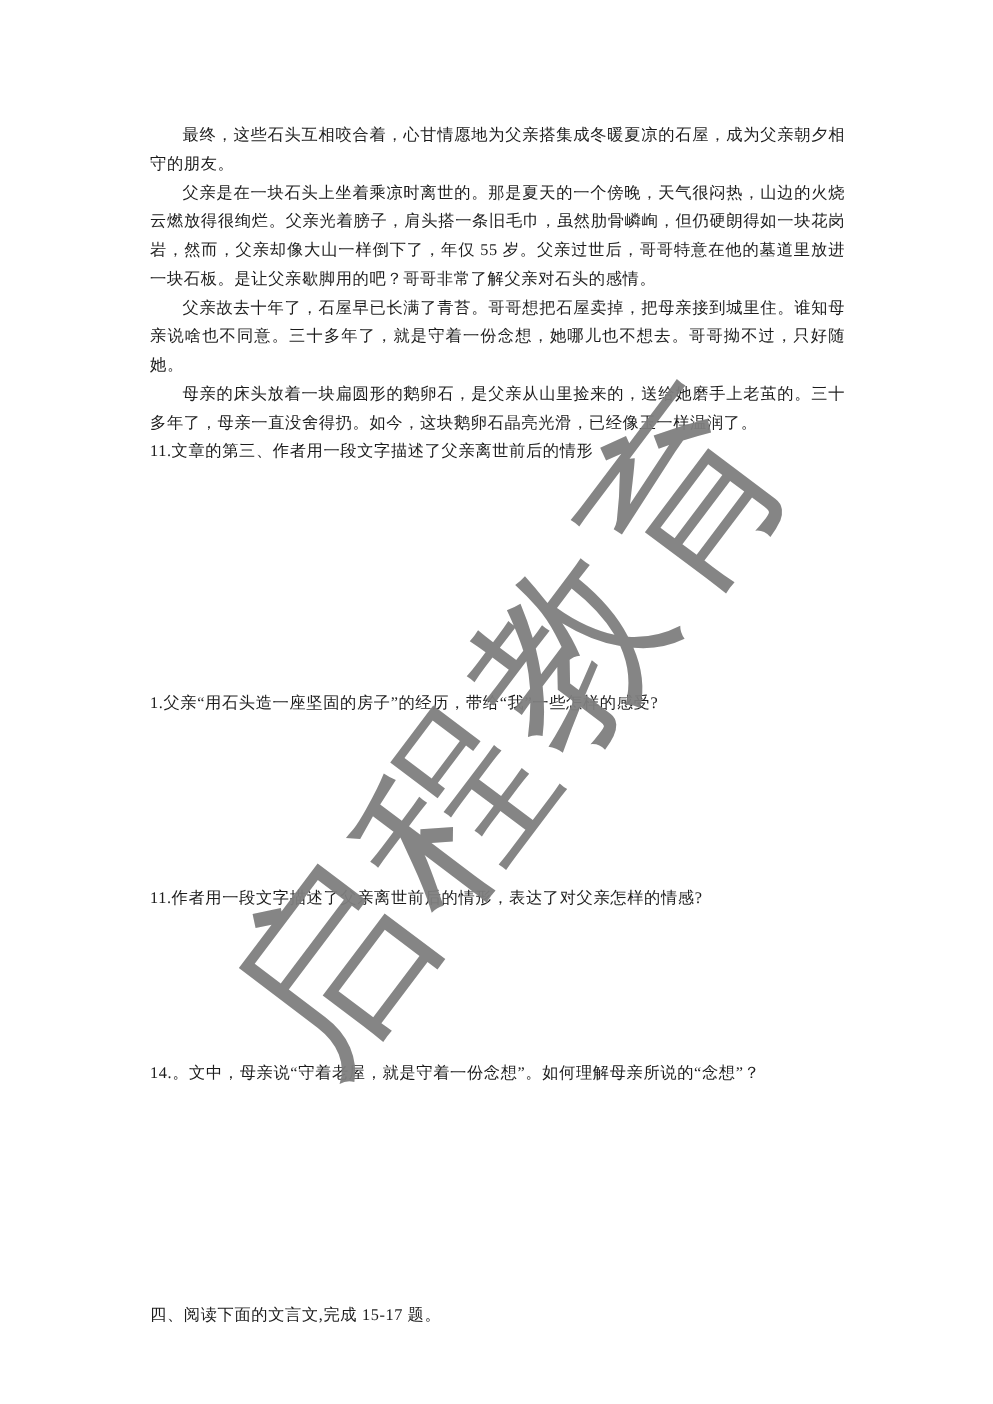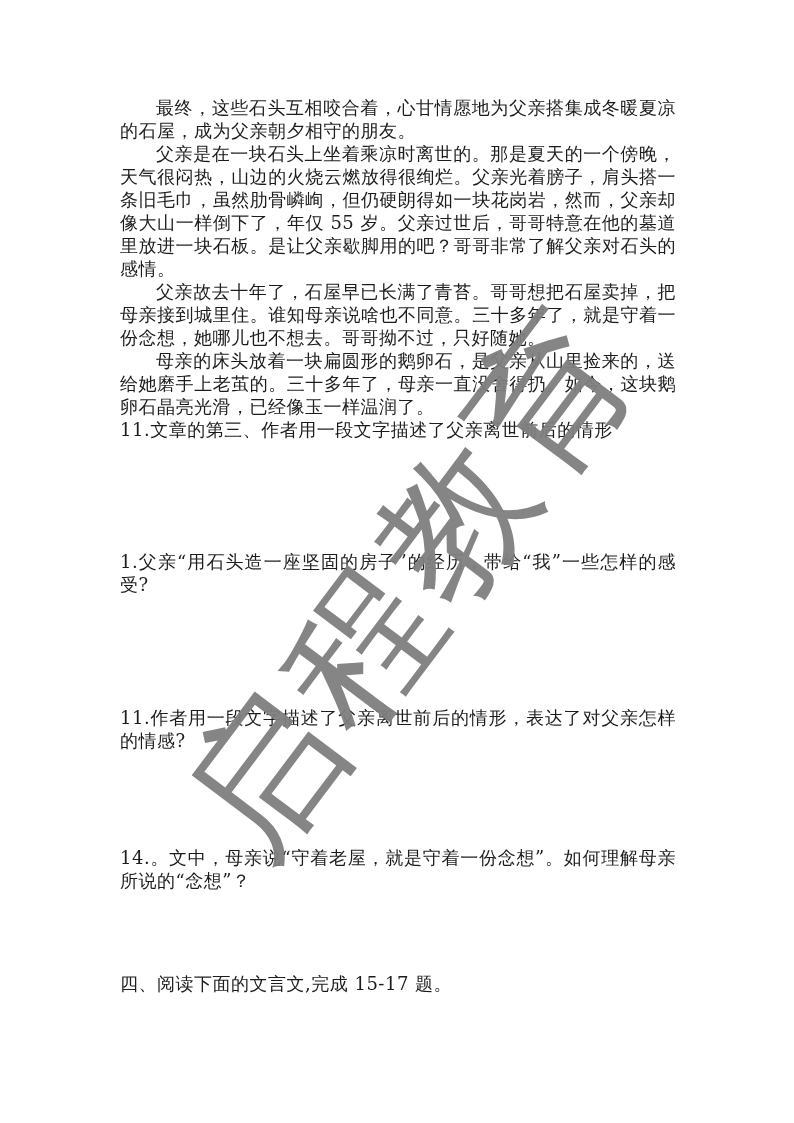--- a/index.html
+++ b/index.html
@@ -21,43 +21,44 @@
       top: 0;
       width: 794px;
       height: 1123px;
       background: #ffffff;
     }
     .content {
       position: absolute;
       left: 120px;
       top: 96px;
       width: 556px;
-      font-size: 18px;
+      font-size: 13px;
       line-height: 23px;
       letter-spacing: 0.5px;
       text-align: justify;
       text-justify: inter-character;
       z-index: 1;
+      font-family: Liberation Serif, serif;
     }
     .para {
       margin: 0;
       text-indent: 2em;
     }
     .question {
       margin: 0;
       text-indent: 0;
     }
     .q11 { margin-top: 0; }
     .q12 { position: absolute; left: 0; top: 454px; width: 556px; }
     .q13 { position: absolute; left: 0; top: 610px; width: 556px; }
     .q14 { position: absolute; left: 0; top: 750px; width: 556px; }
     .section-heading {
       position: absolute;
       left: 0;
-      top: 876px;
+      top: 944px;
       width: 556px;
       margin: 0;
     }
     .watermark {
       position: absolute;
       left: 410px;
       top: 582px;
       transform: translate(-50%, -50%) rotate(-53deg);
       white-space: nowrap;
       font-family: "DejaVu Sans", "Liberation Sans", sans-serif;

